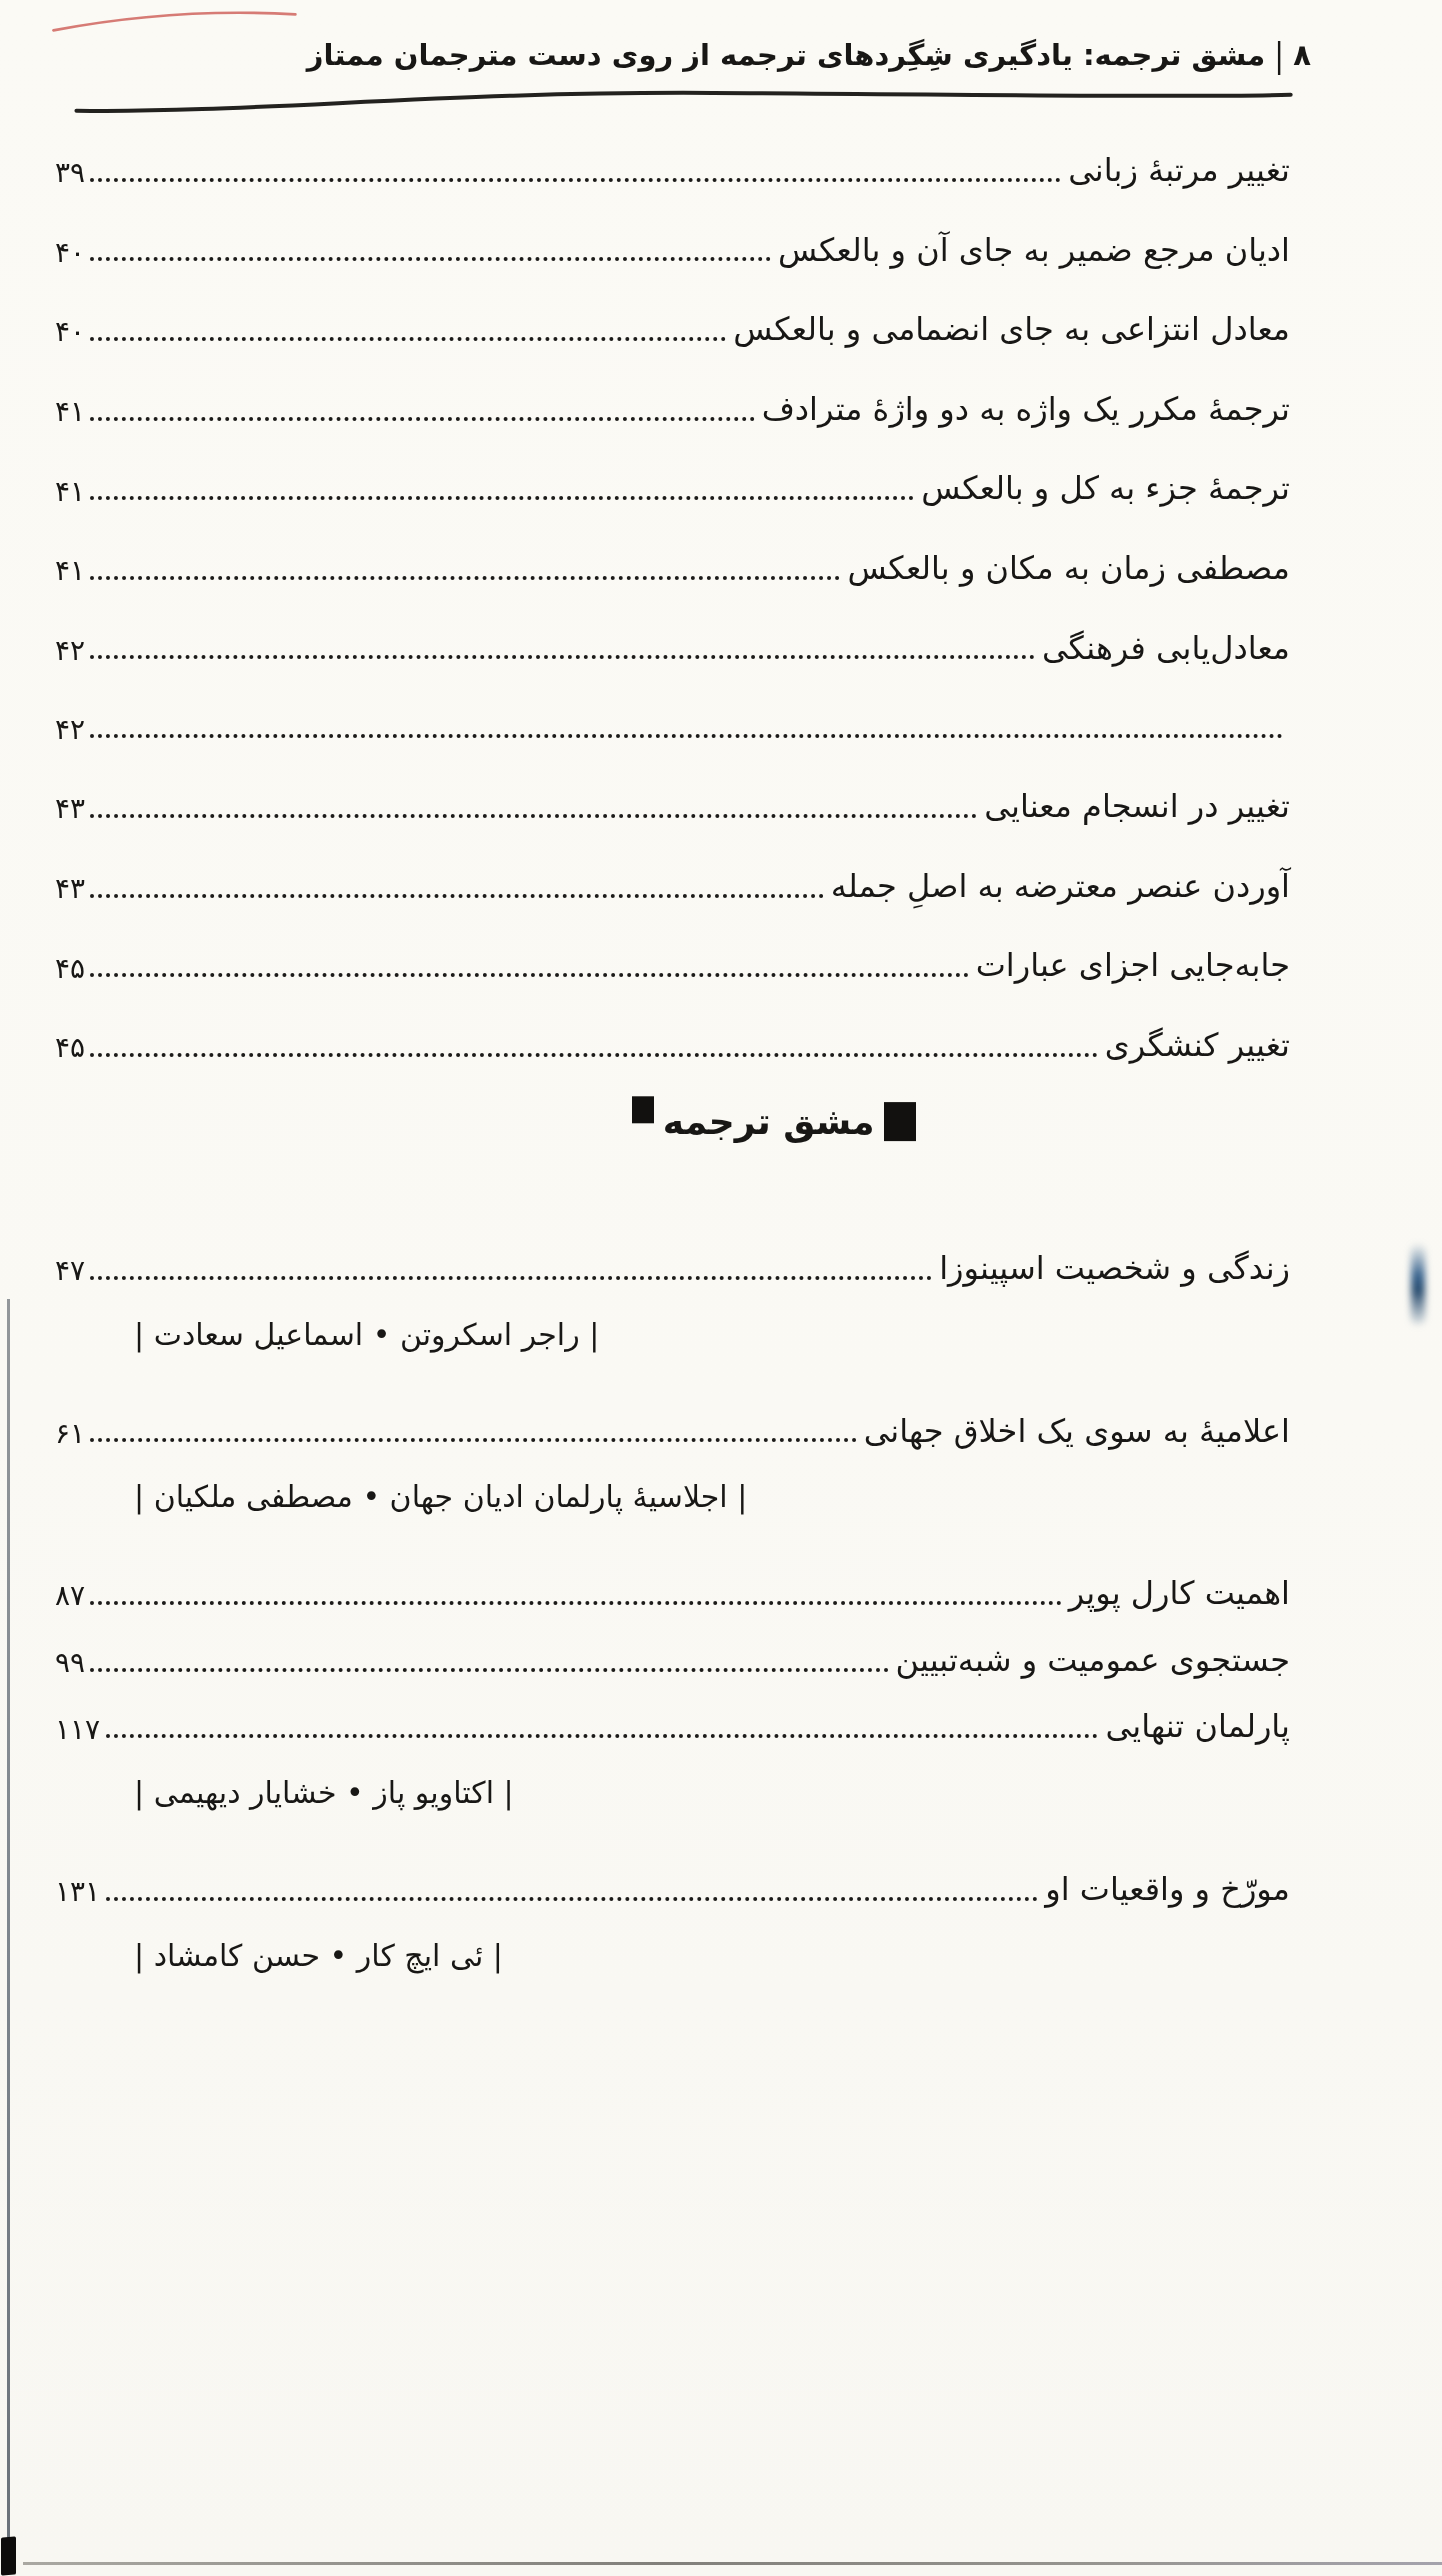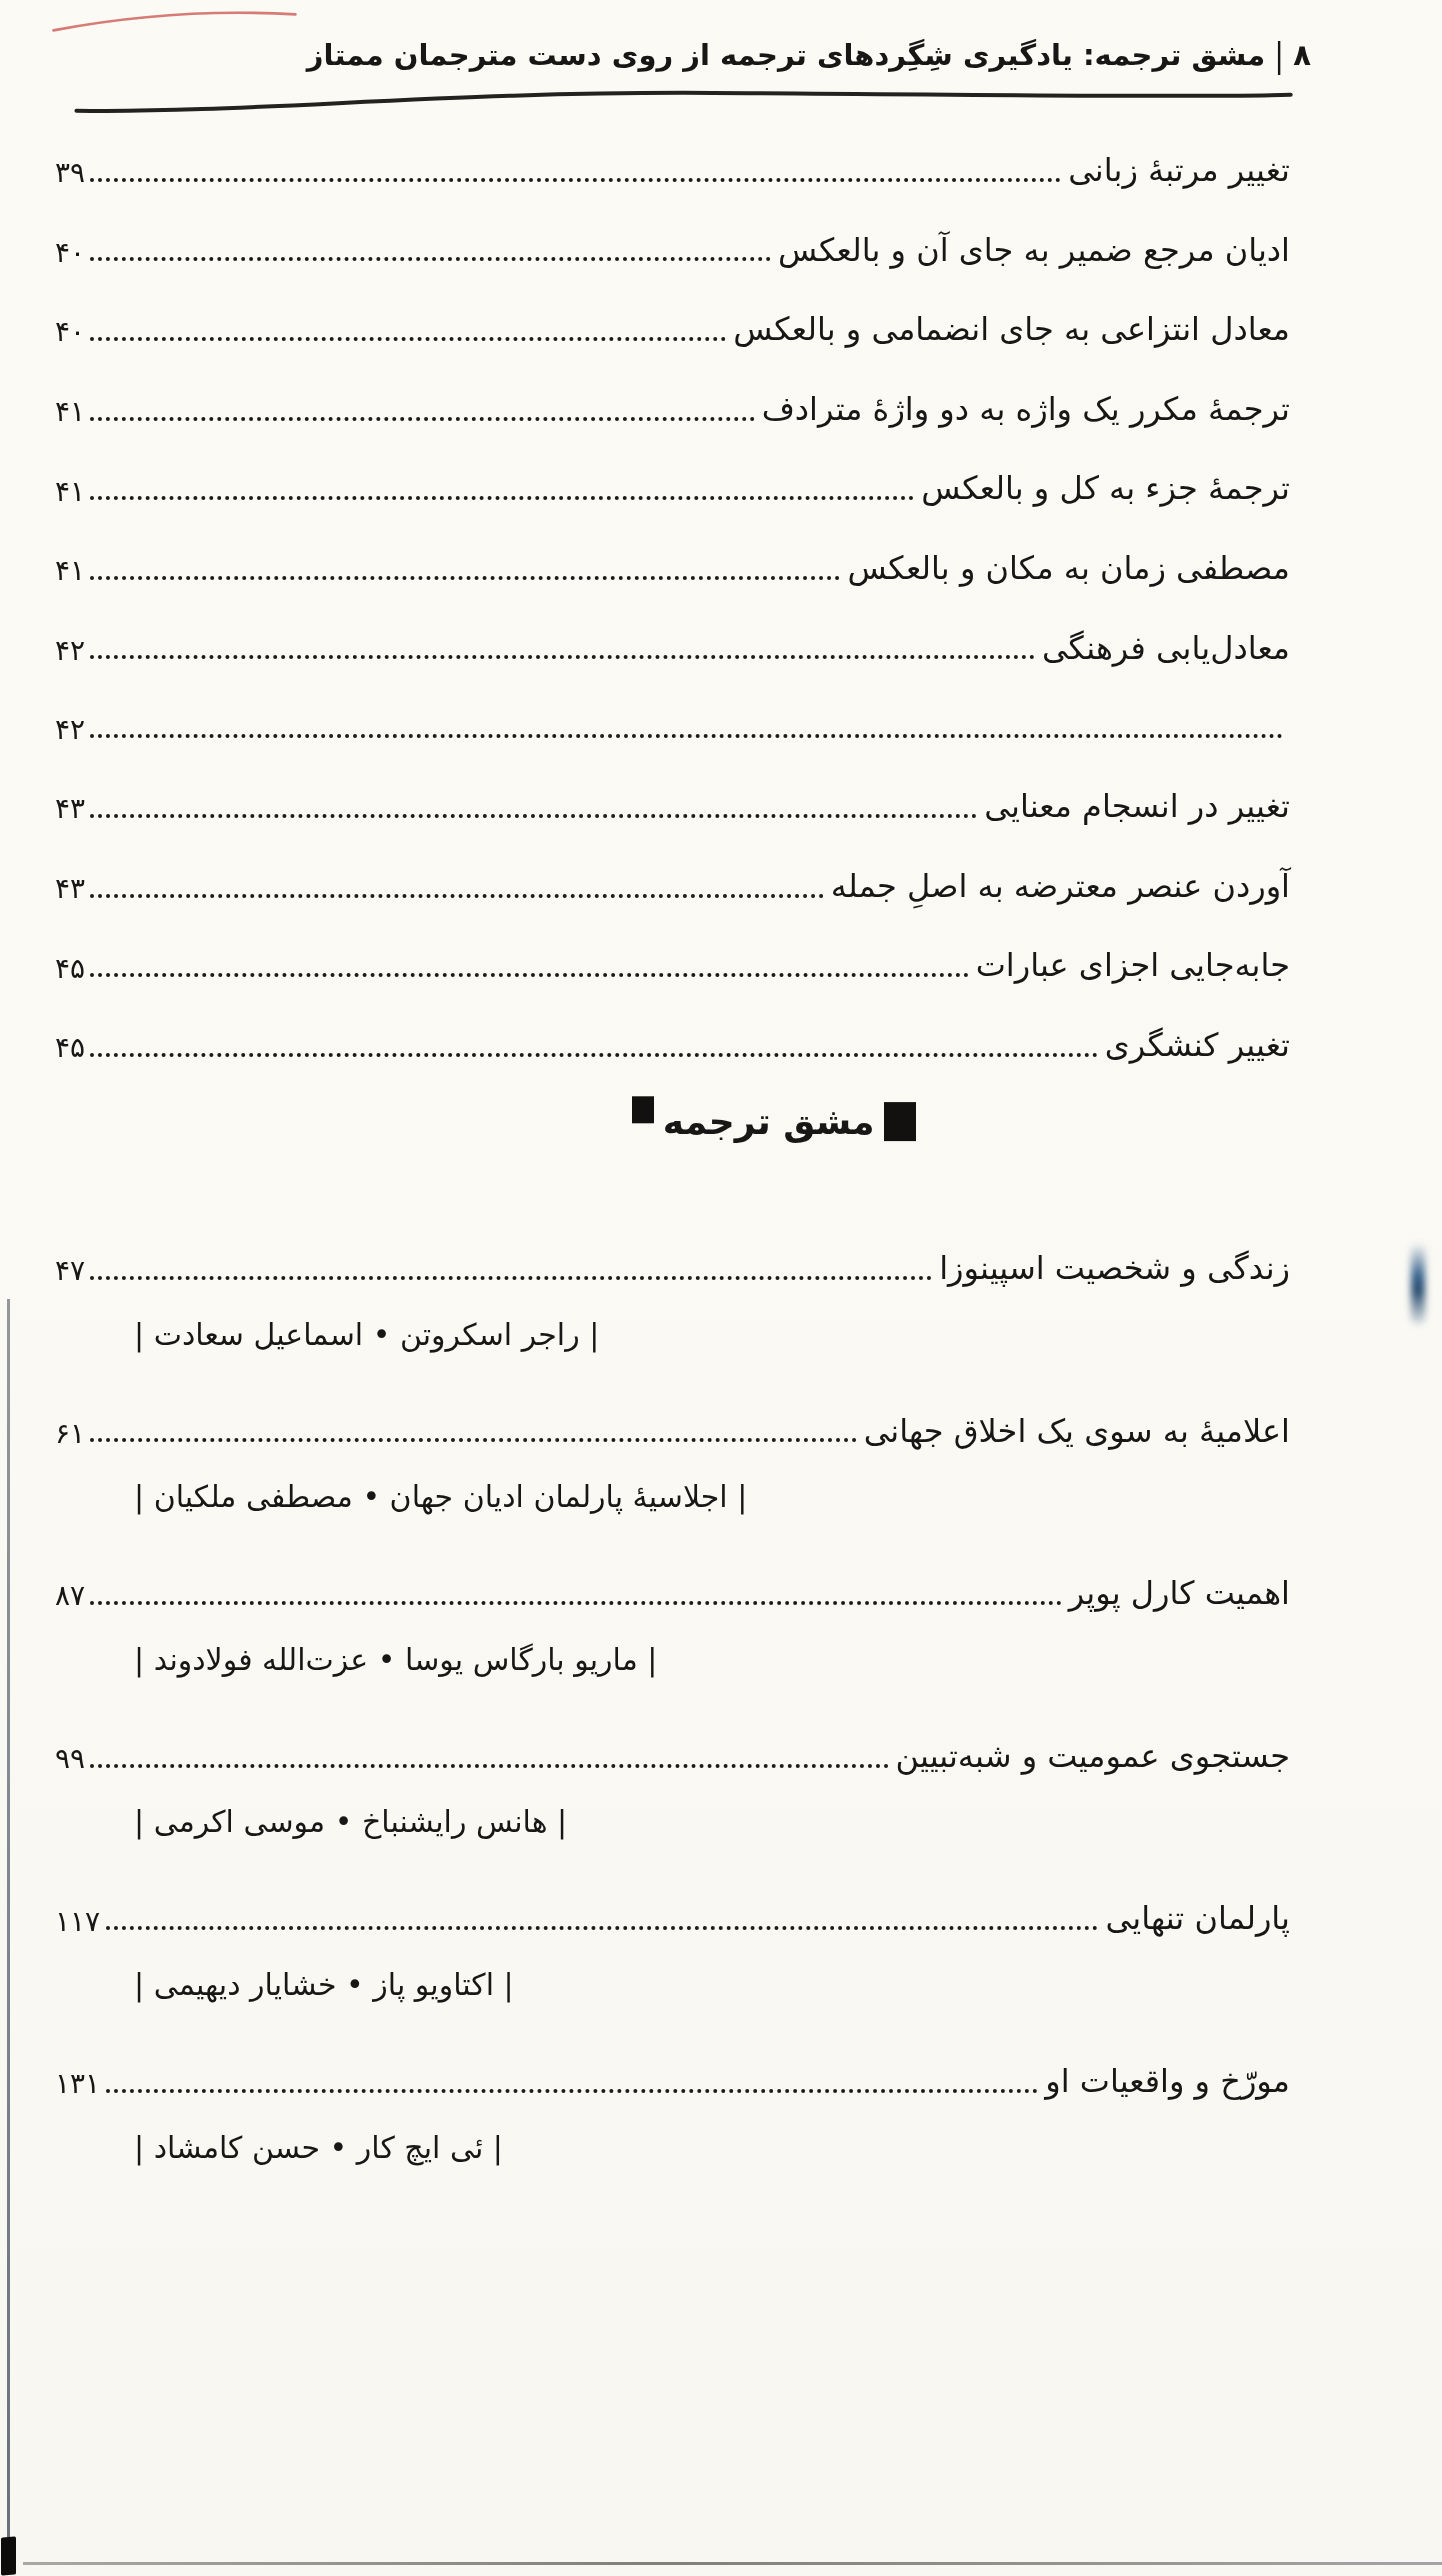--- a/index.html
+++ b/index.html
@@ -181,27 +181,25 @@
     <span class="t">اعلامیهٔ به سوی یک اخلاق جهانی</span>
     <span class="dots"></span>
     <span class="n">۶۱</span>
   </div>
 <div class="credit">| اجلاسیهٔ پارلمان ادیان جهان • مصطفی ملکیان |</div>
   <div class="row">
     <span class="t">اهمیت کارل پوپر</span>
     <span class="dots"></span>
     <span class="n">۸۷</span>
   </div>
-<div class="credit">| ماریو بارگاس یوسا • عزت‌الله فولادوند |</div>
   <div class="row">
     <span class="t">جستجوی عمومیت و شبه‌تبیین</span>
     <span class="dots"></span>
     <span class="n">۹۹</span>
   </div>
-<div class="credit">| هانس رایشنباخ • موسی اکرمی |</div>
   <div class="row">
     <span class="t">پارلمان تنهایی</span>
     <span class="dots"></span>
     <span class="n">۱۱۷</span>
   </div>
 <div class="credit">| اکتاویو پاز • خشایار دیهیمی |</div>
   <div class="row">
     <span class="t">مورّخ و واقعیات او</span>
     <span class="dots"></span>
     <span class="n">۱۳۱</span>

